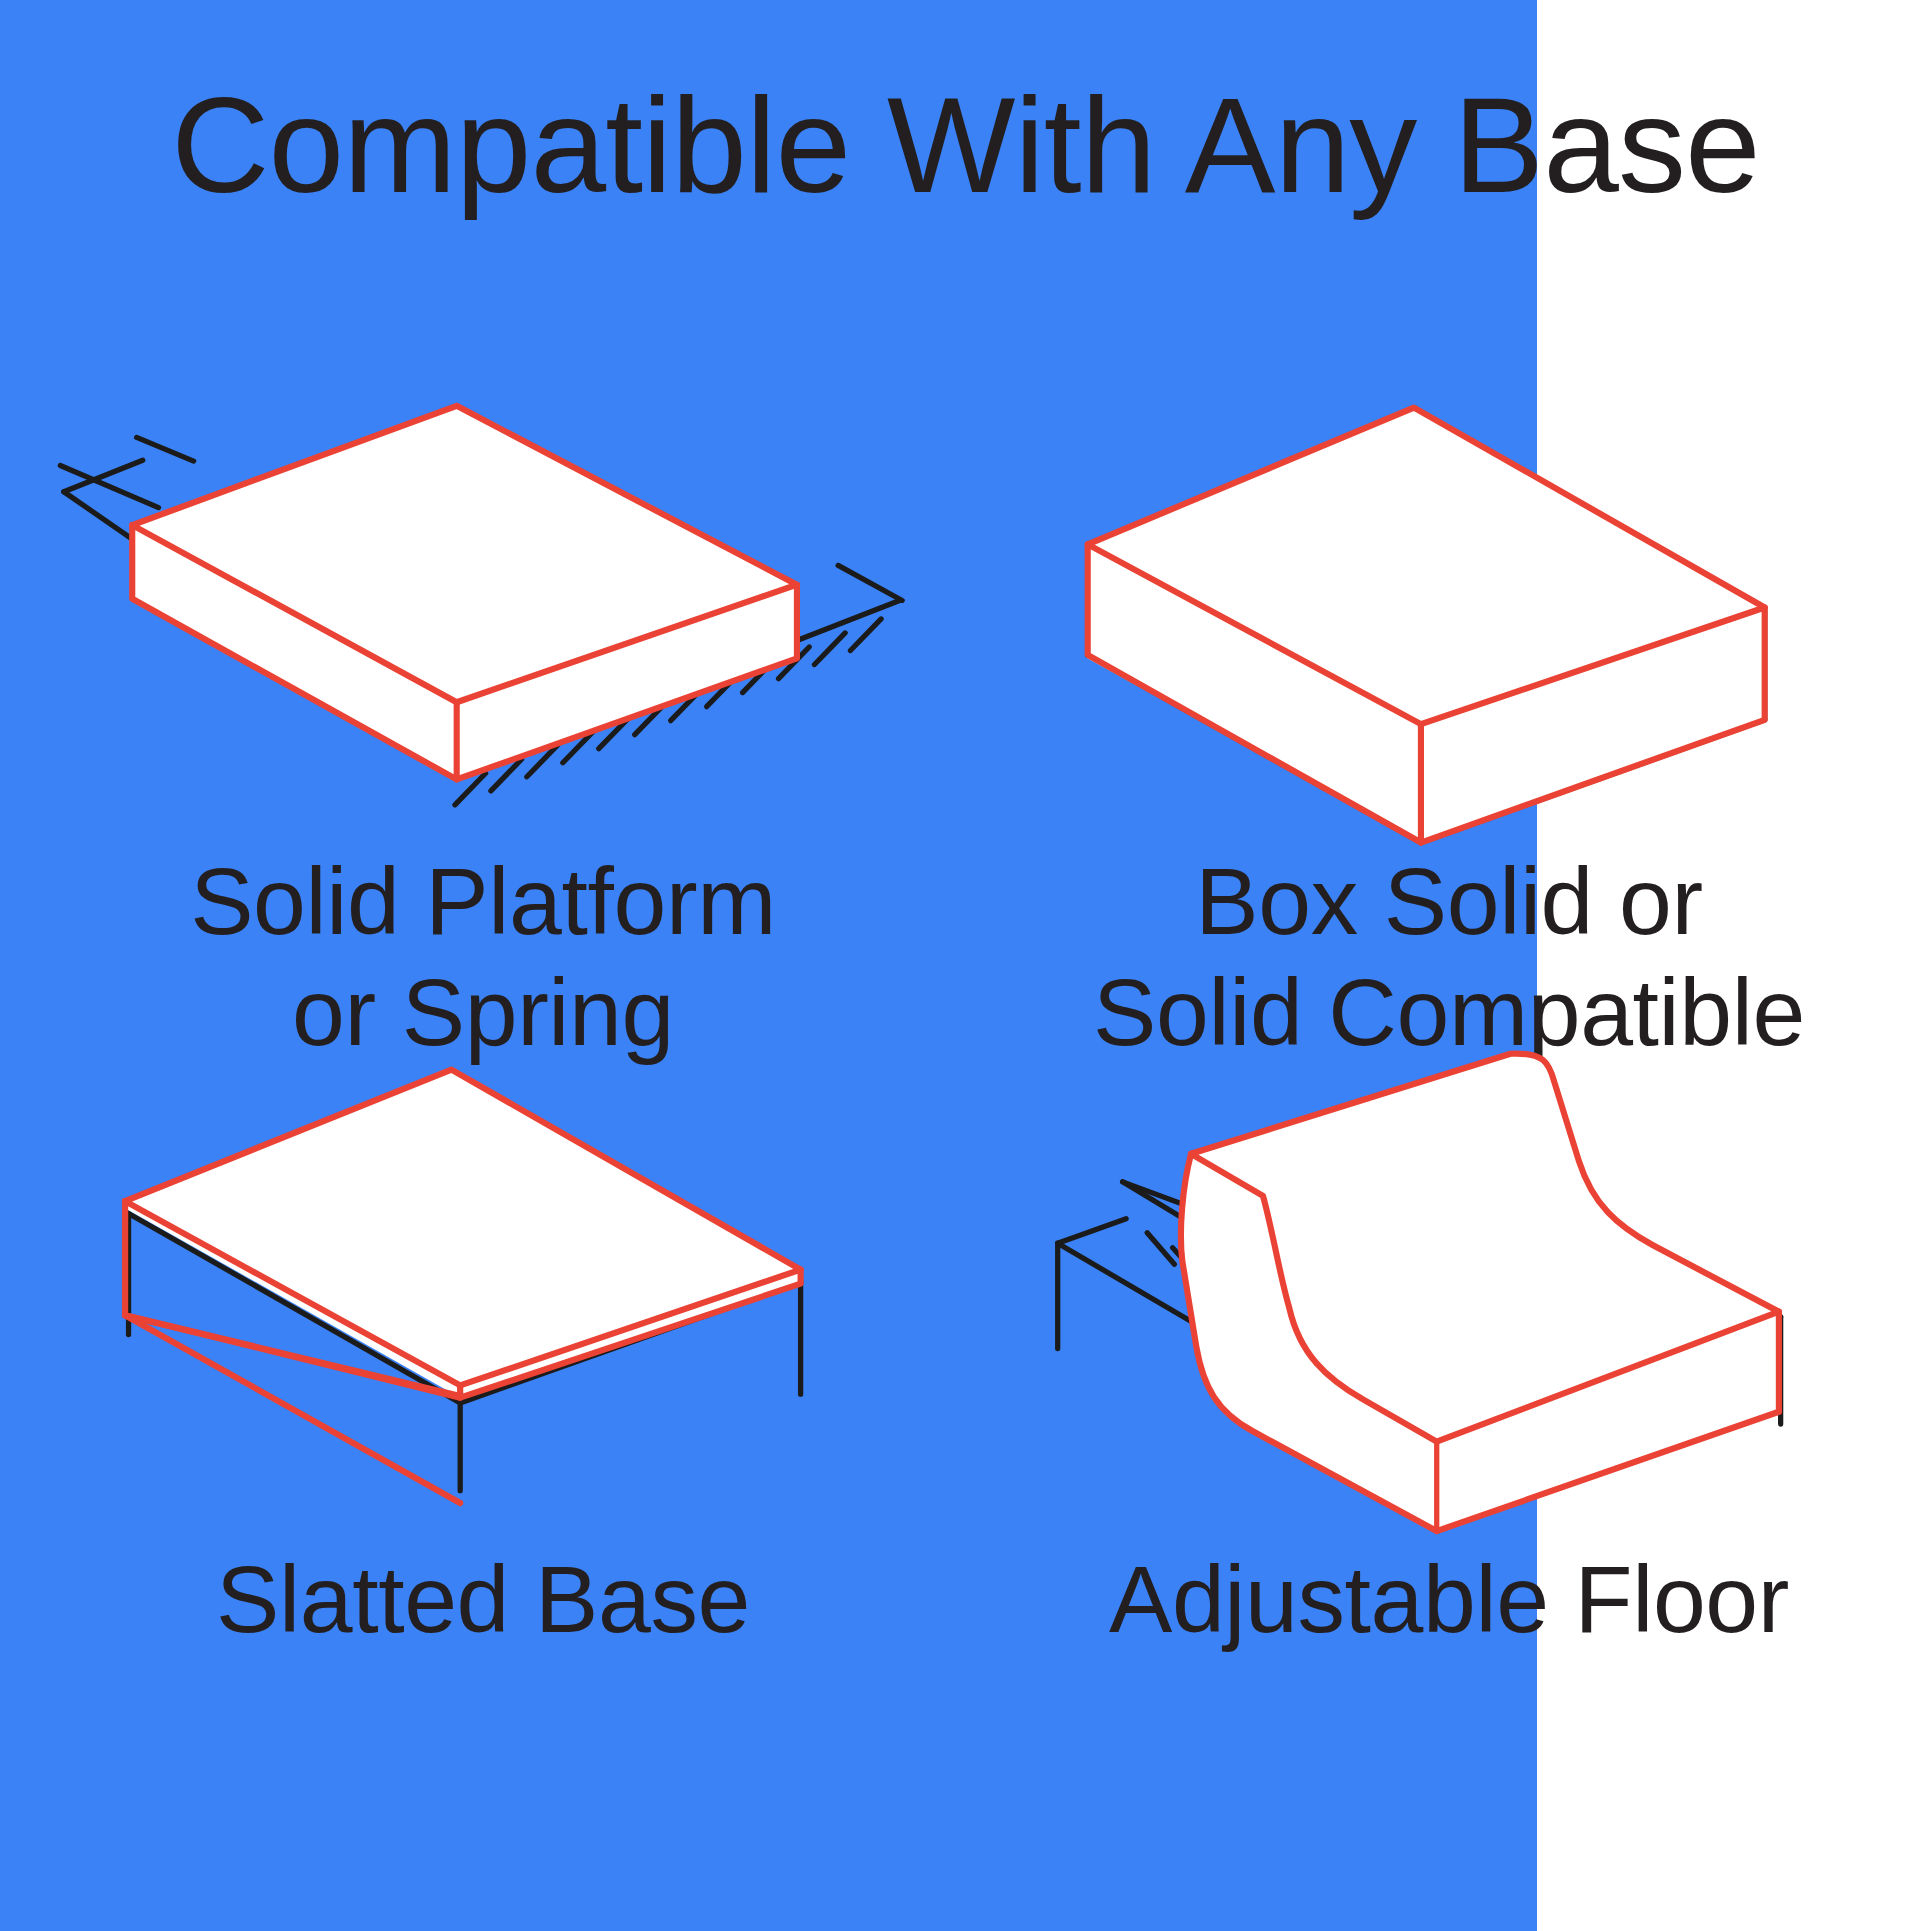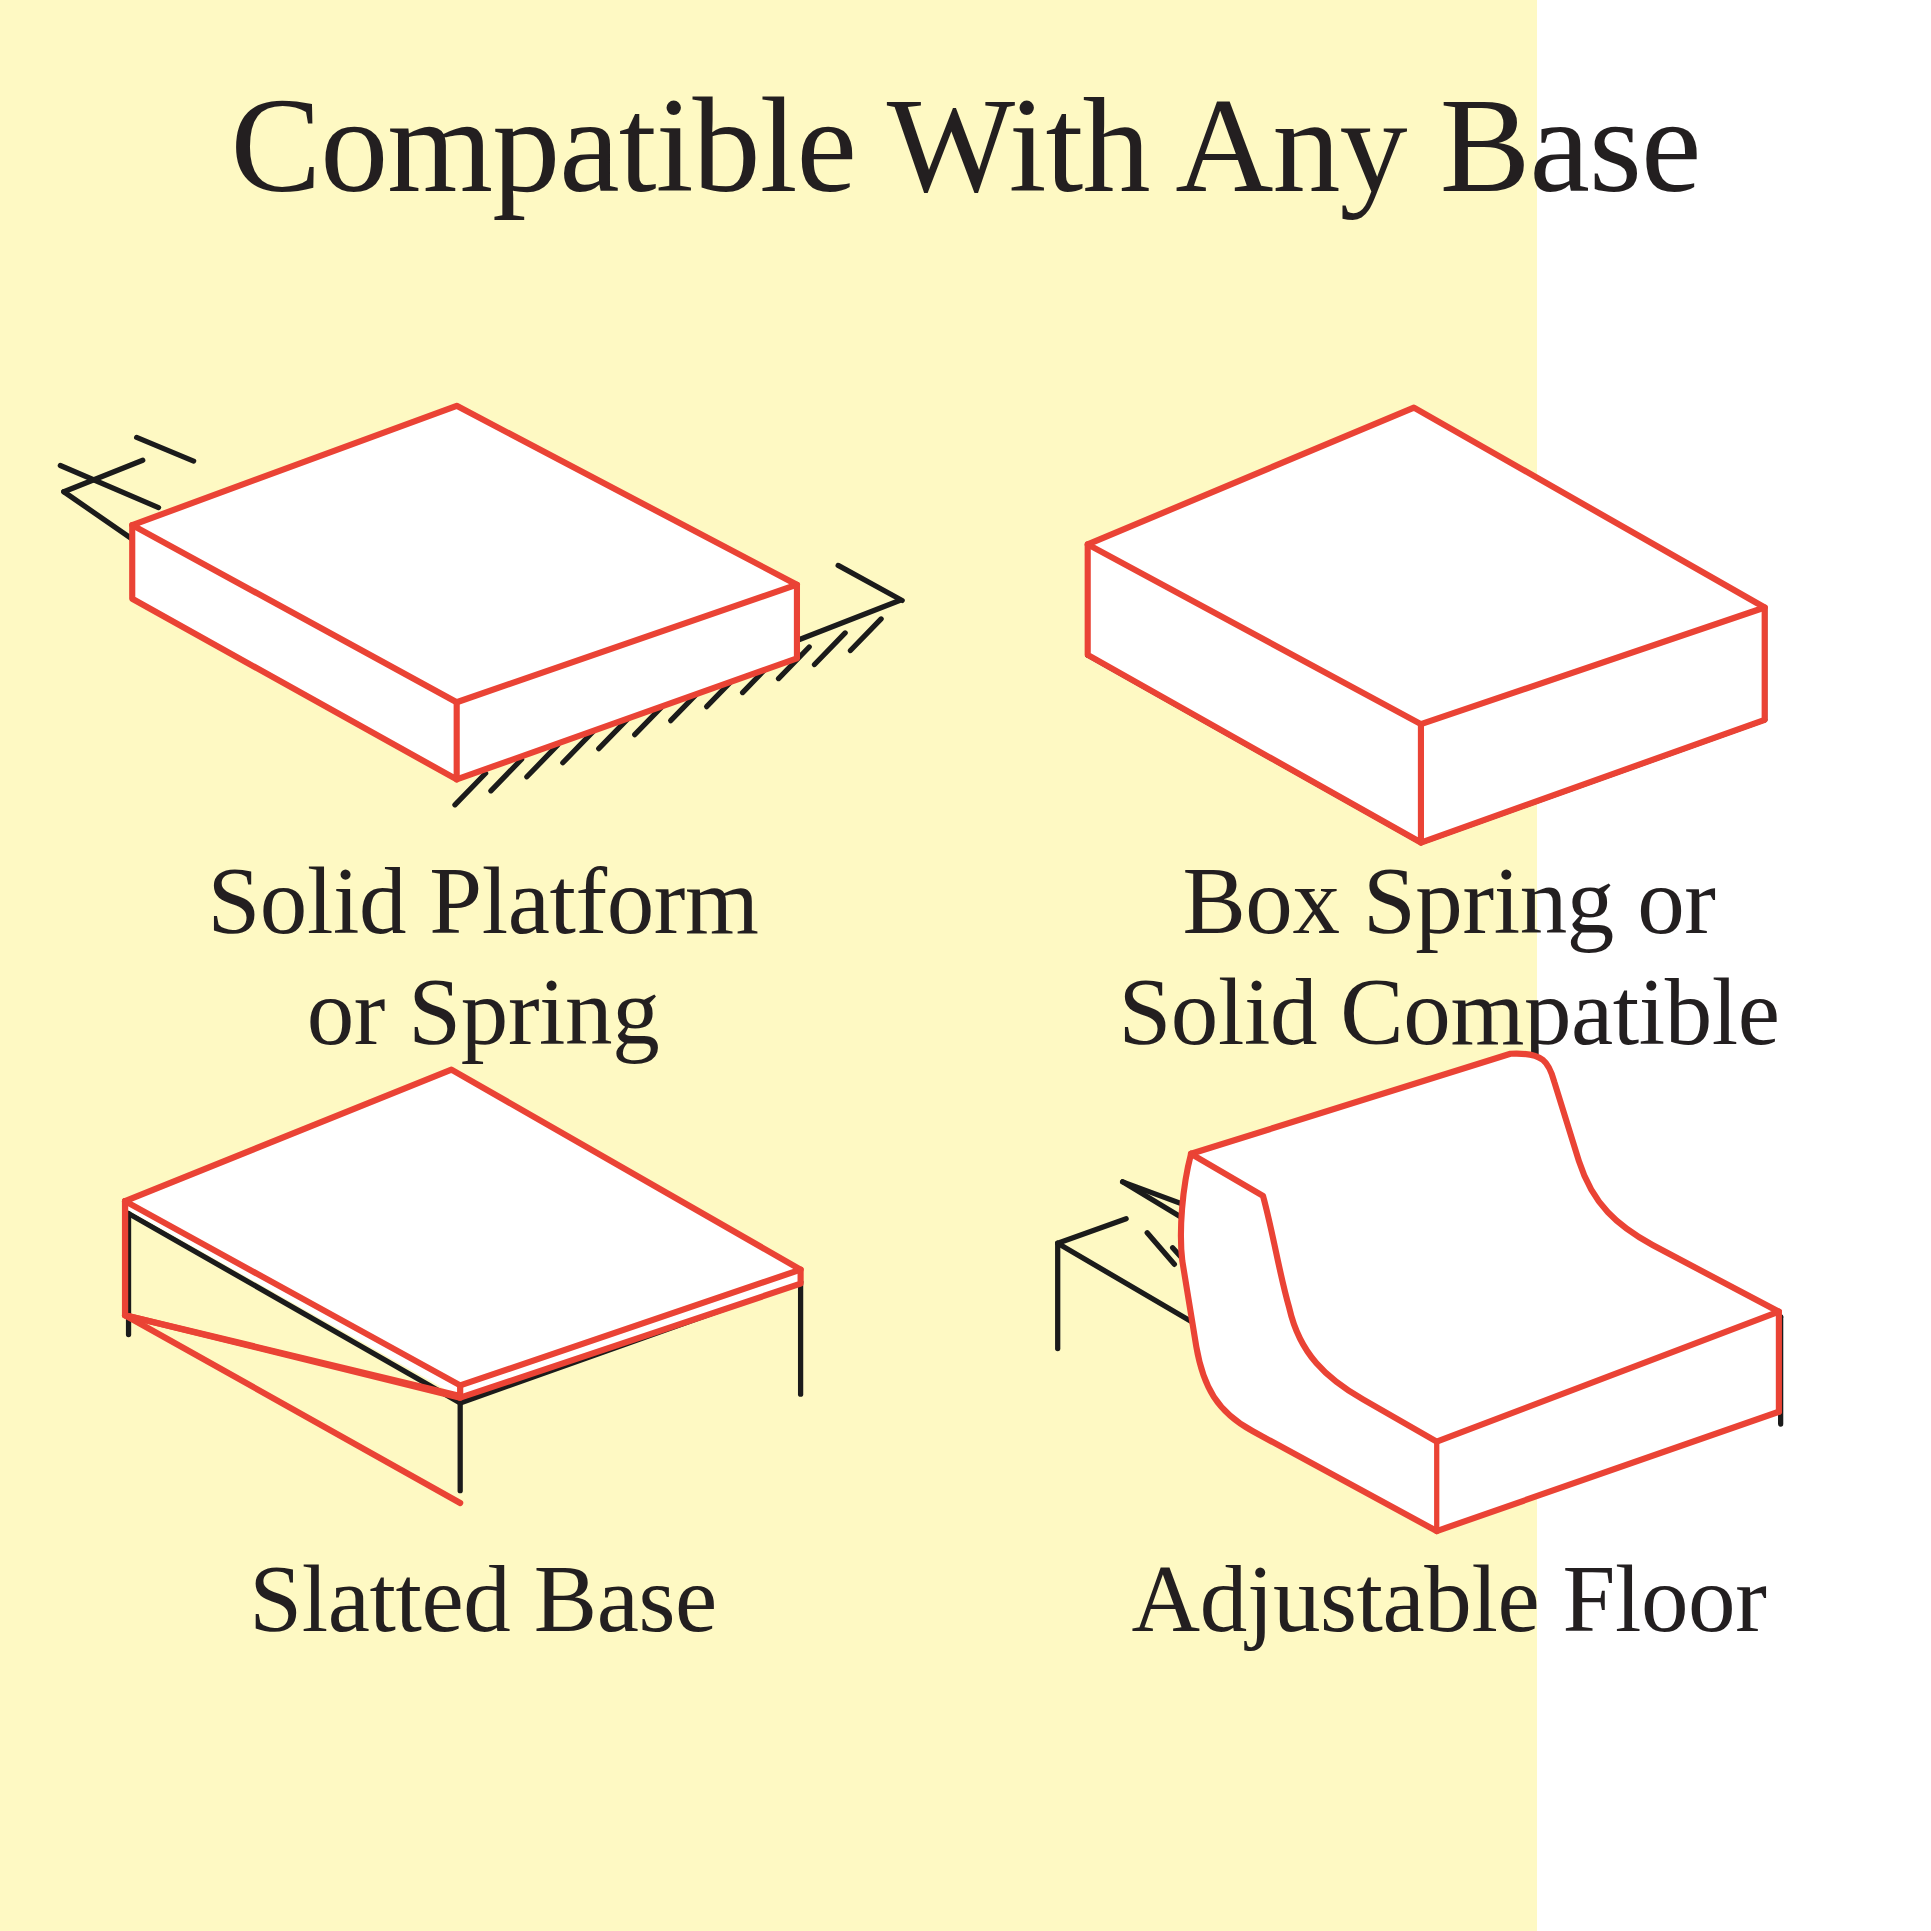--- a/index.html
+++ b/index.html
@@ -11,23 +11,22 @@
     width: 1931px;
     height: 1931px;
     font-family: "Liberation Sans", sans-serif;
     color: #231f20;
     overflow: hidden;
   }
   .infographic {
     position: relative;
     width: 1537px;
     height: 1931px;
-    background: #fef9c3;
+    background: #3b82f6;
     box-sizing: border-box;
-    font-family: Liberation Serif, serif;
   }
   .title {
     position: absolute;
     top: 77px;
     left: 0;
     width: 1931px;
     text-align: center;
     font-size: 136px;
     line-height: 1.0;
     font-weight: 300;
@@ -172,21 +171,21 @@
 
           <path class="stroke-red" d="M 88 200 L 460 44 L 860 272 L 468 405 Z"></path>
 
           <path class="stroke-red" d="M 88 200 L 88 326 L 468 540 L 468 405"></path>
 
           <path class="stroke-red" d="M 860 272 L 860 400 L 468 540"></path>
 
         </g>
       </svg>
       <div class="caption">
-        <div>Box Spring or</div>
+        <div>Box Solid or</div>
         <div>Solid Compatible</div>
       </div>
     </div>
 
     <div class="cell cell-bottom">
       <svg class="figure" viewBox="0 0 1000 530">
         <g>
 
           <path class="stroke-black-thin" d="M 96 192 L 96 330"></path>
 

